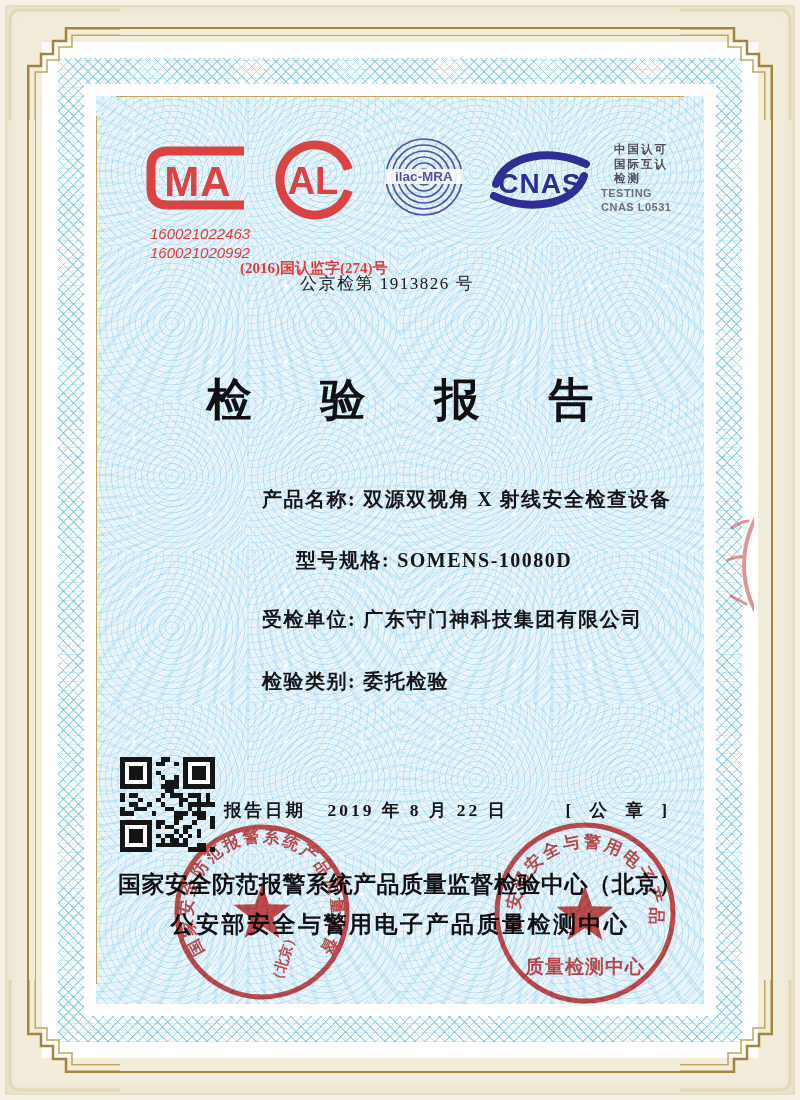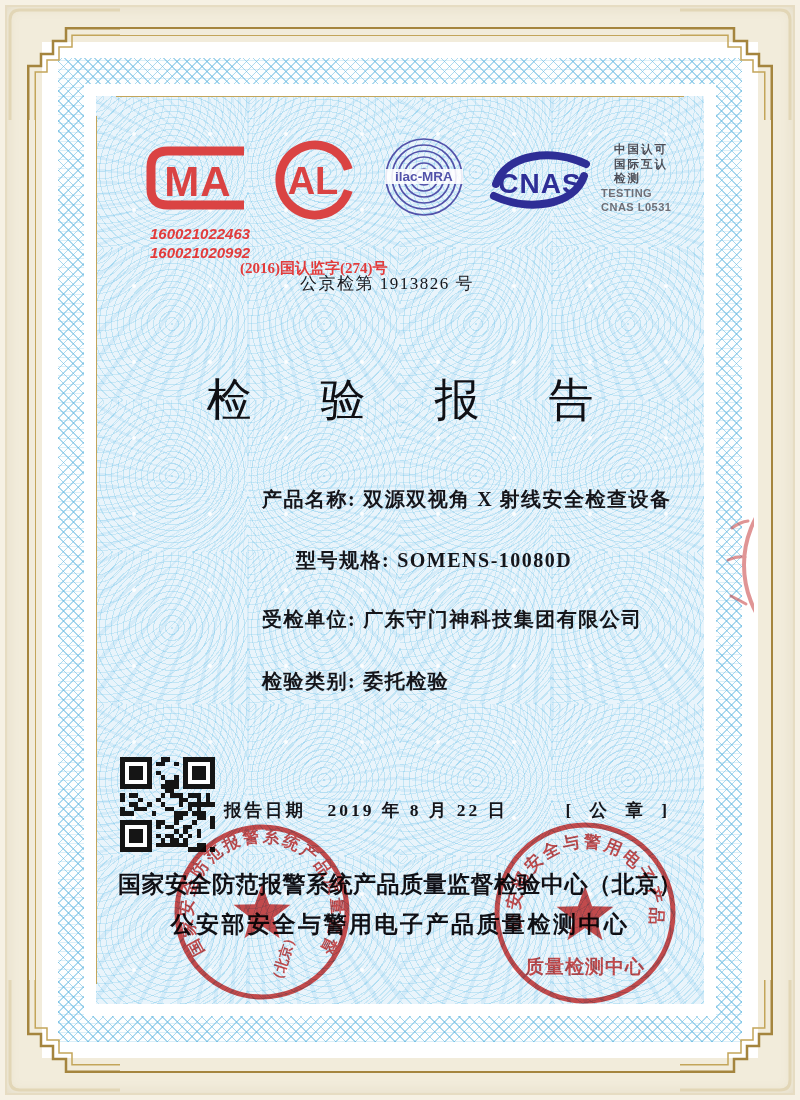--- a/index.html
+++ b/index.html
@@ -38,25 +38,25 @@
       radial-gradient(circle 2.5px at 50% 50%, rgba(255,255,255,.95) 0 1.4px, transparent 2.4px),
       repeating-radial-gradient(circle at 50% 50%, rgba(106,194,232,.32) 0 1px, transparent 1px 6px),
       repeating-radial-gradient(circle at 0% 0%, rgba(106,194,232,.26) 0 1px, transparent 1px 7.5px),
       repeating-conic-gradient(from 0deg at 50% 30%, rgba(140,206,238,.22) 0deg 1.1deg, transparent 1.1deg 4.6deg);
     background-size:76px 76px,152px 152px,152px 152px,304px 304px;}
   
   .content{position:absolute;inset:0;}
   .caption{font-family:"Liberation Sans","DejaVu Sans",sans-serif;line-height:14.5px;}
   .caption .cn{font-size:11.5px;color:#4c4c55;font-weight:bold;letter-spacing:2px;padding-left:13px;}
   .caption .en{font-size:11px;color:#6e6e76;font-weight:bold;letter-spacing:.5px;}
-  .licnums{font-family:"Liberation Sans","DejaVu Sans",sans-serif;font-weight:bold;
+  .licnums{font-family:"Liberation Sans","DejaVu Sans",sans-serif;font-weight:normal;
            font-size:15px;line-height:19px;color:#e23b3b;font-style:italic;}
   .licdoc{font-size:15px;font-weight:bold;color:#e23b3b;margin-top:22px;}
   .report-no{font-size:17px;color:#17171c;letter-spacing:1.5px;text-align:left;}
-  .title{font-size:45px;font-weight:normal;color:#101015;text-align:center;letter-spacing:12px;text-indent:12px;}
+  .title{font-size:45px;font-weight:bold;color:#101015;text-align:center;letter-spacing:12px;text-indent:12px;}
   .field{font-size:20px;font-weight:bold;color:#15151a;letter-spacing:1.5px;white-space:nowrap;}
   .field .val{margin-left:7px;}
   .dateline{font-size:17.5px;font-weight:bold;color:#15151a;letter-spacing:3px;white-space:nowrap;}
   .sealnote{margin-left:50px;letter-spacing:7px;}
   .footer-line{left:70px;right:70px;text-align:center;font-weight:bold;color:#101015;white-space:nowrap;}
   .fl1{font-size:23px;letter-spacing:.5px;}
   .fl2{font-size:23px;letter-spacing:2.5px;}
   .stamp{mix-blend-mode:multiply;opacity:.88;}
 </style>
 </head>

